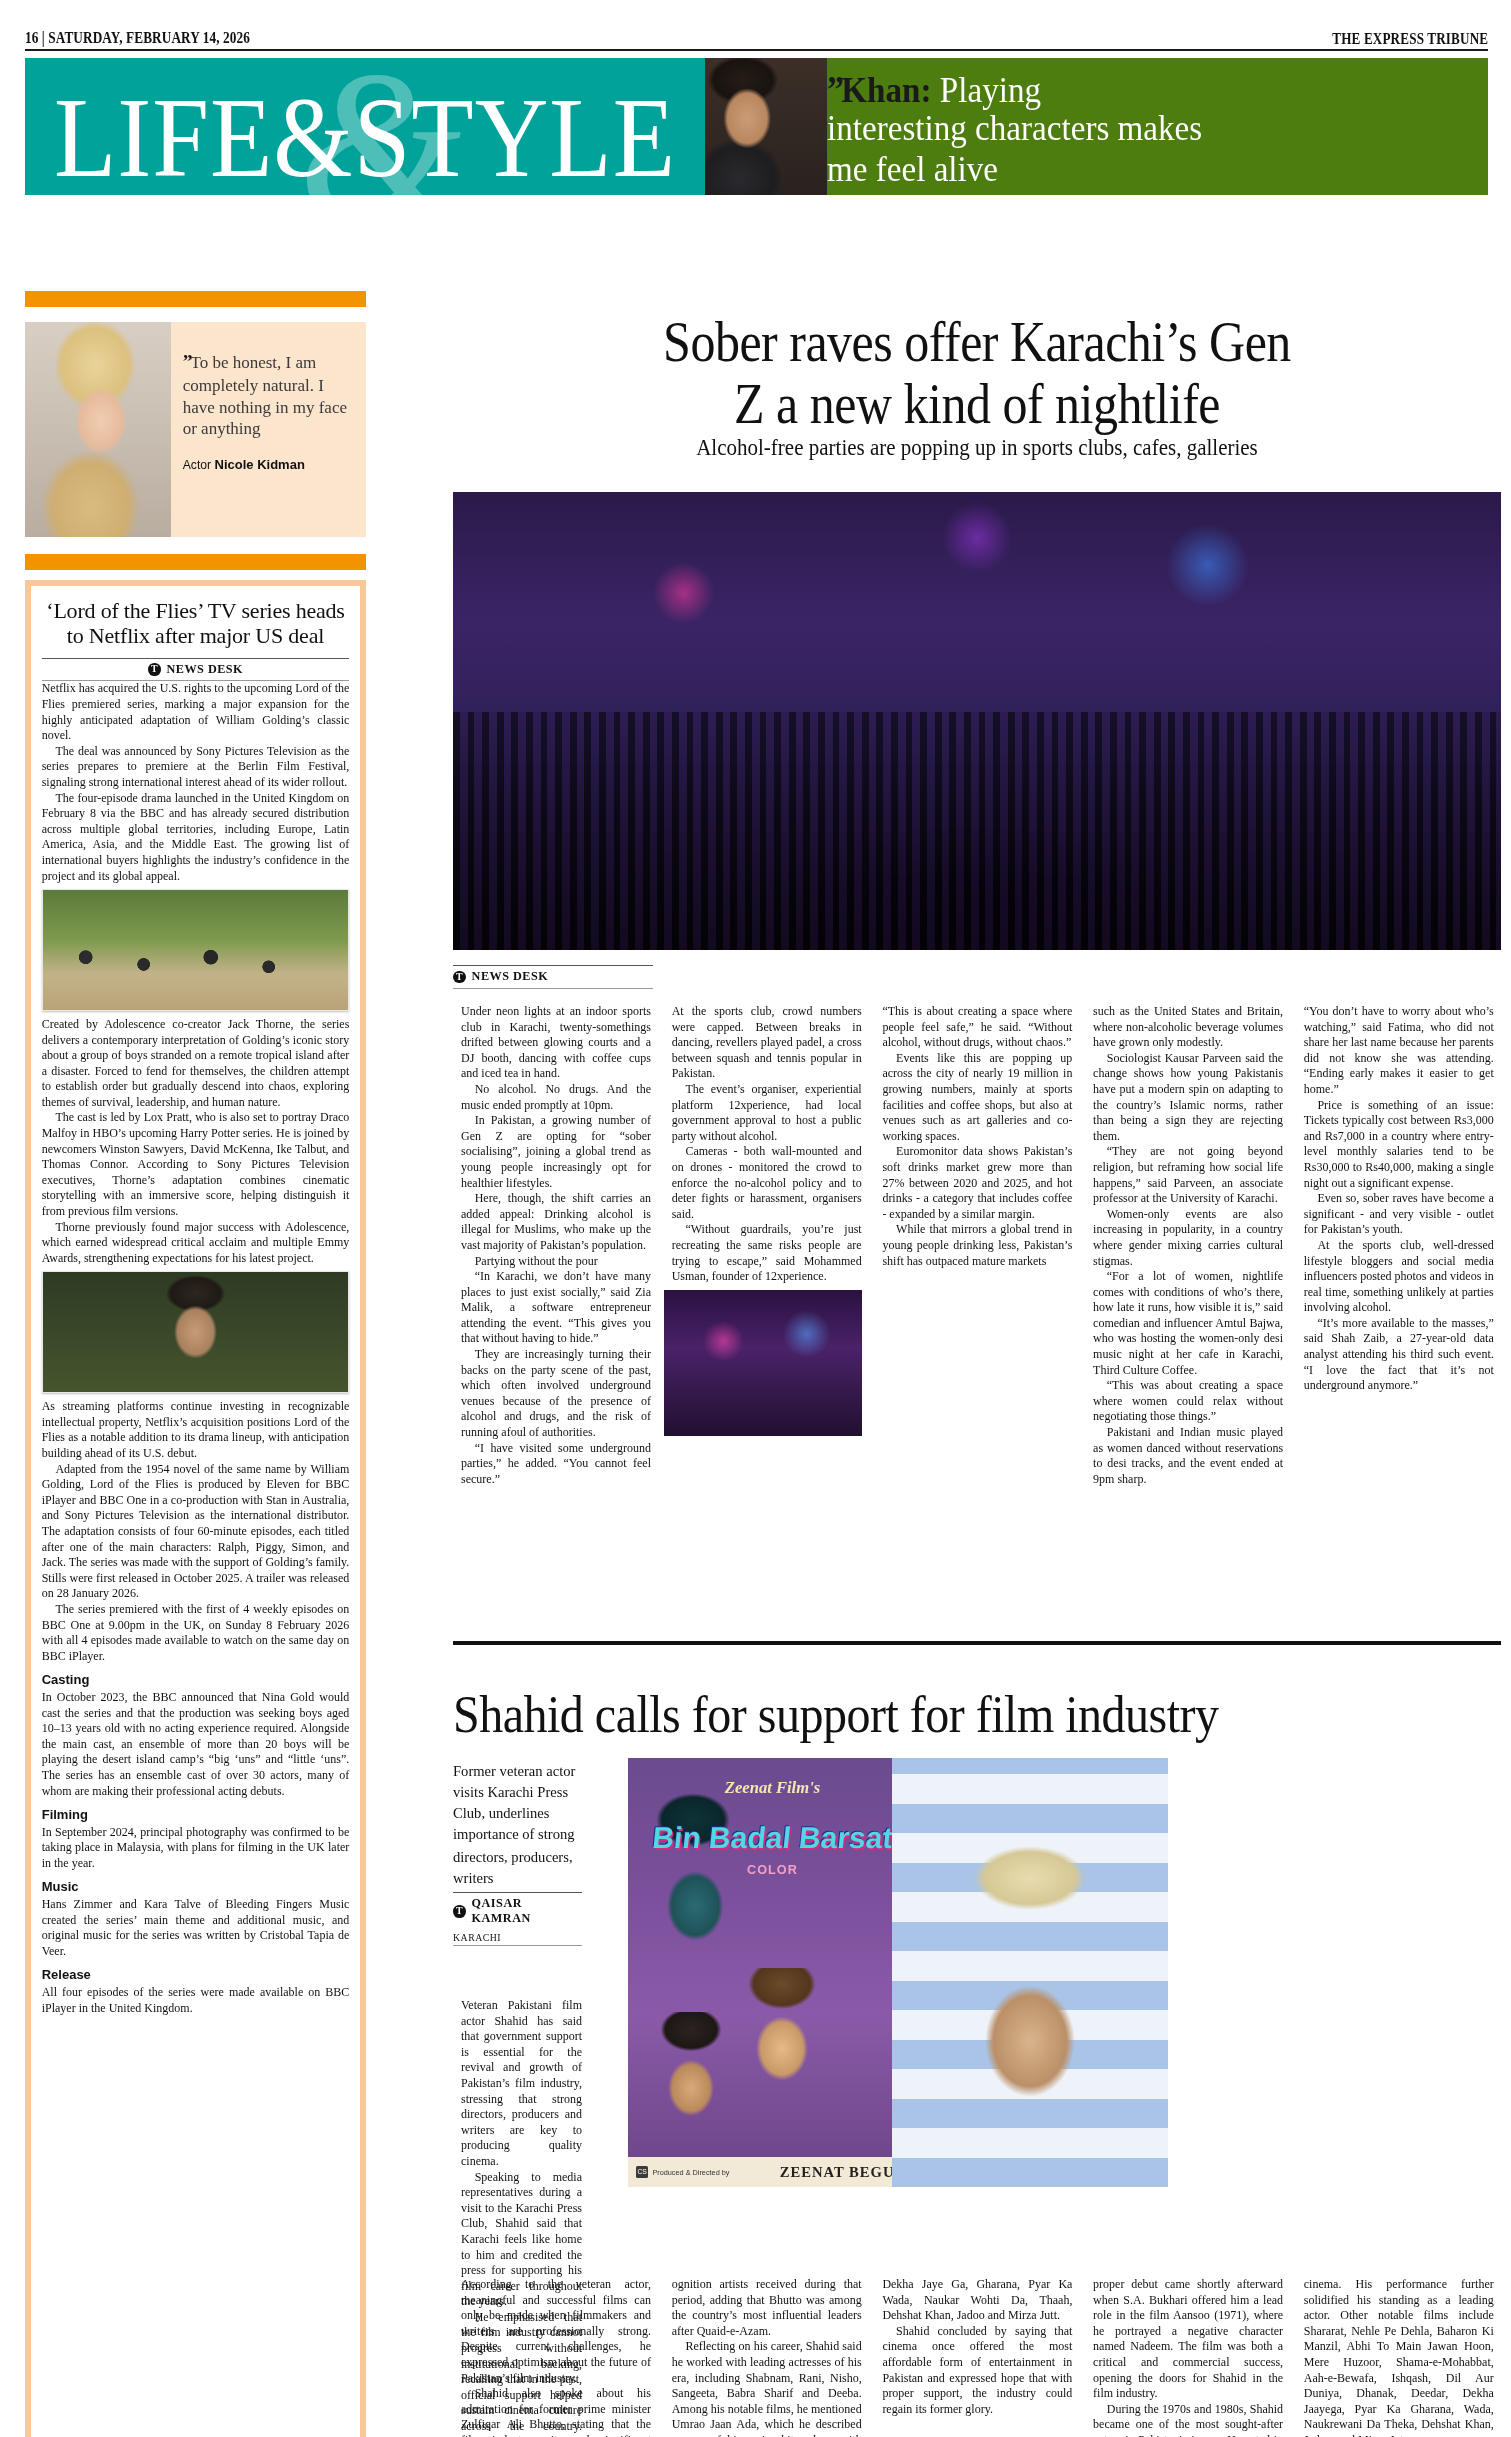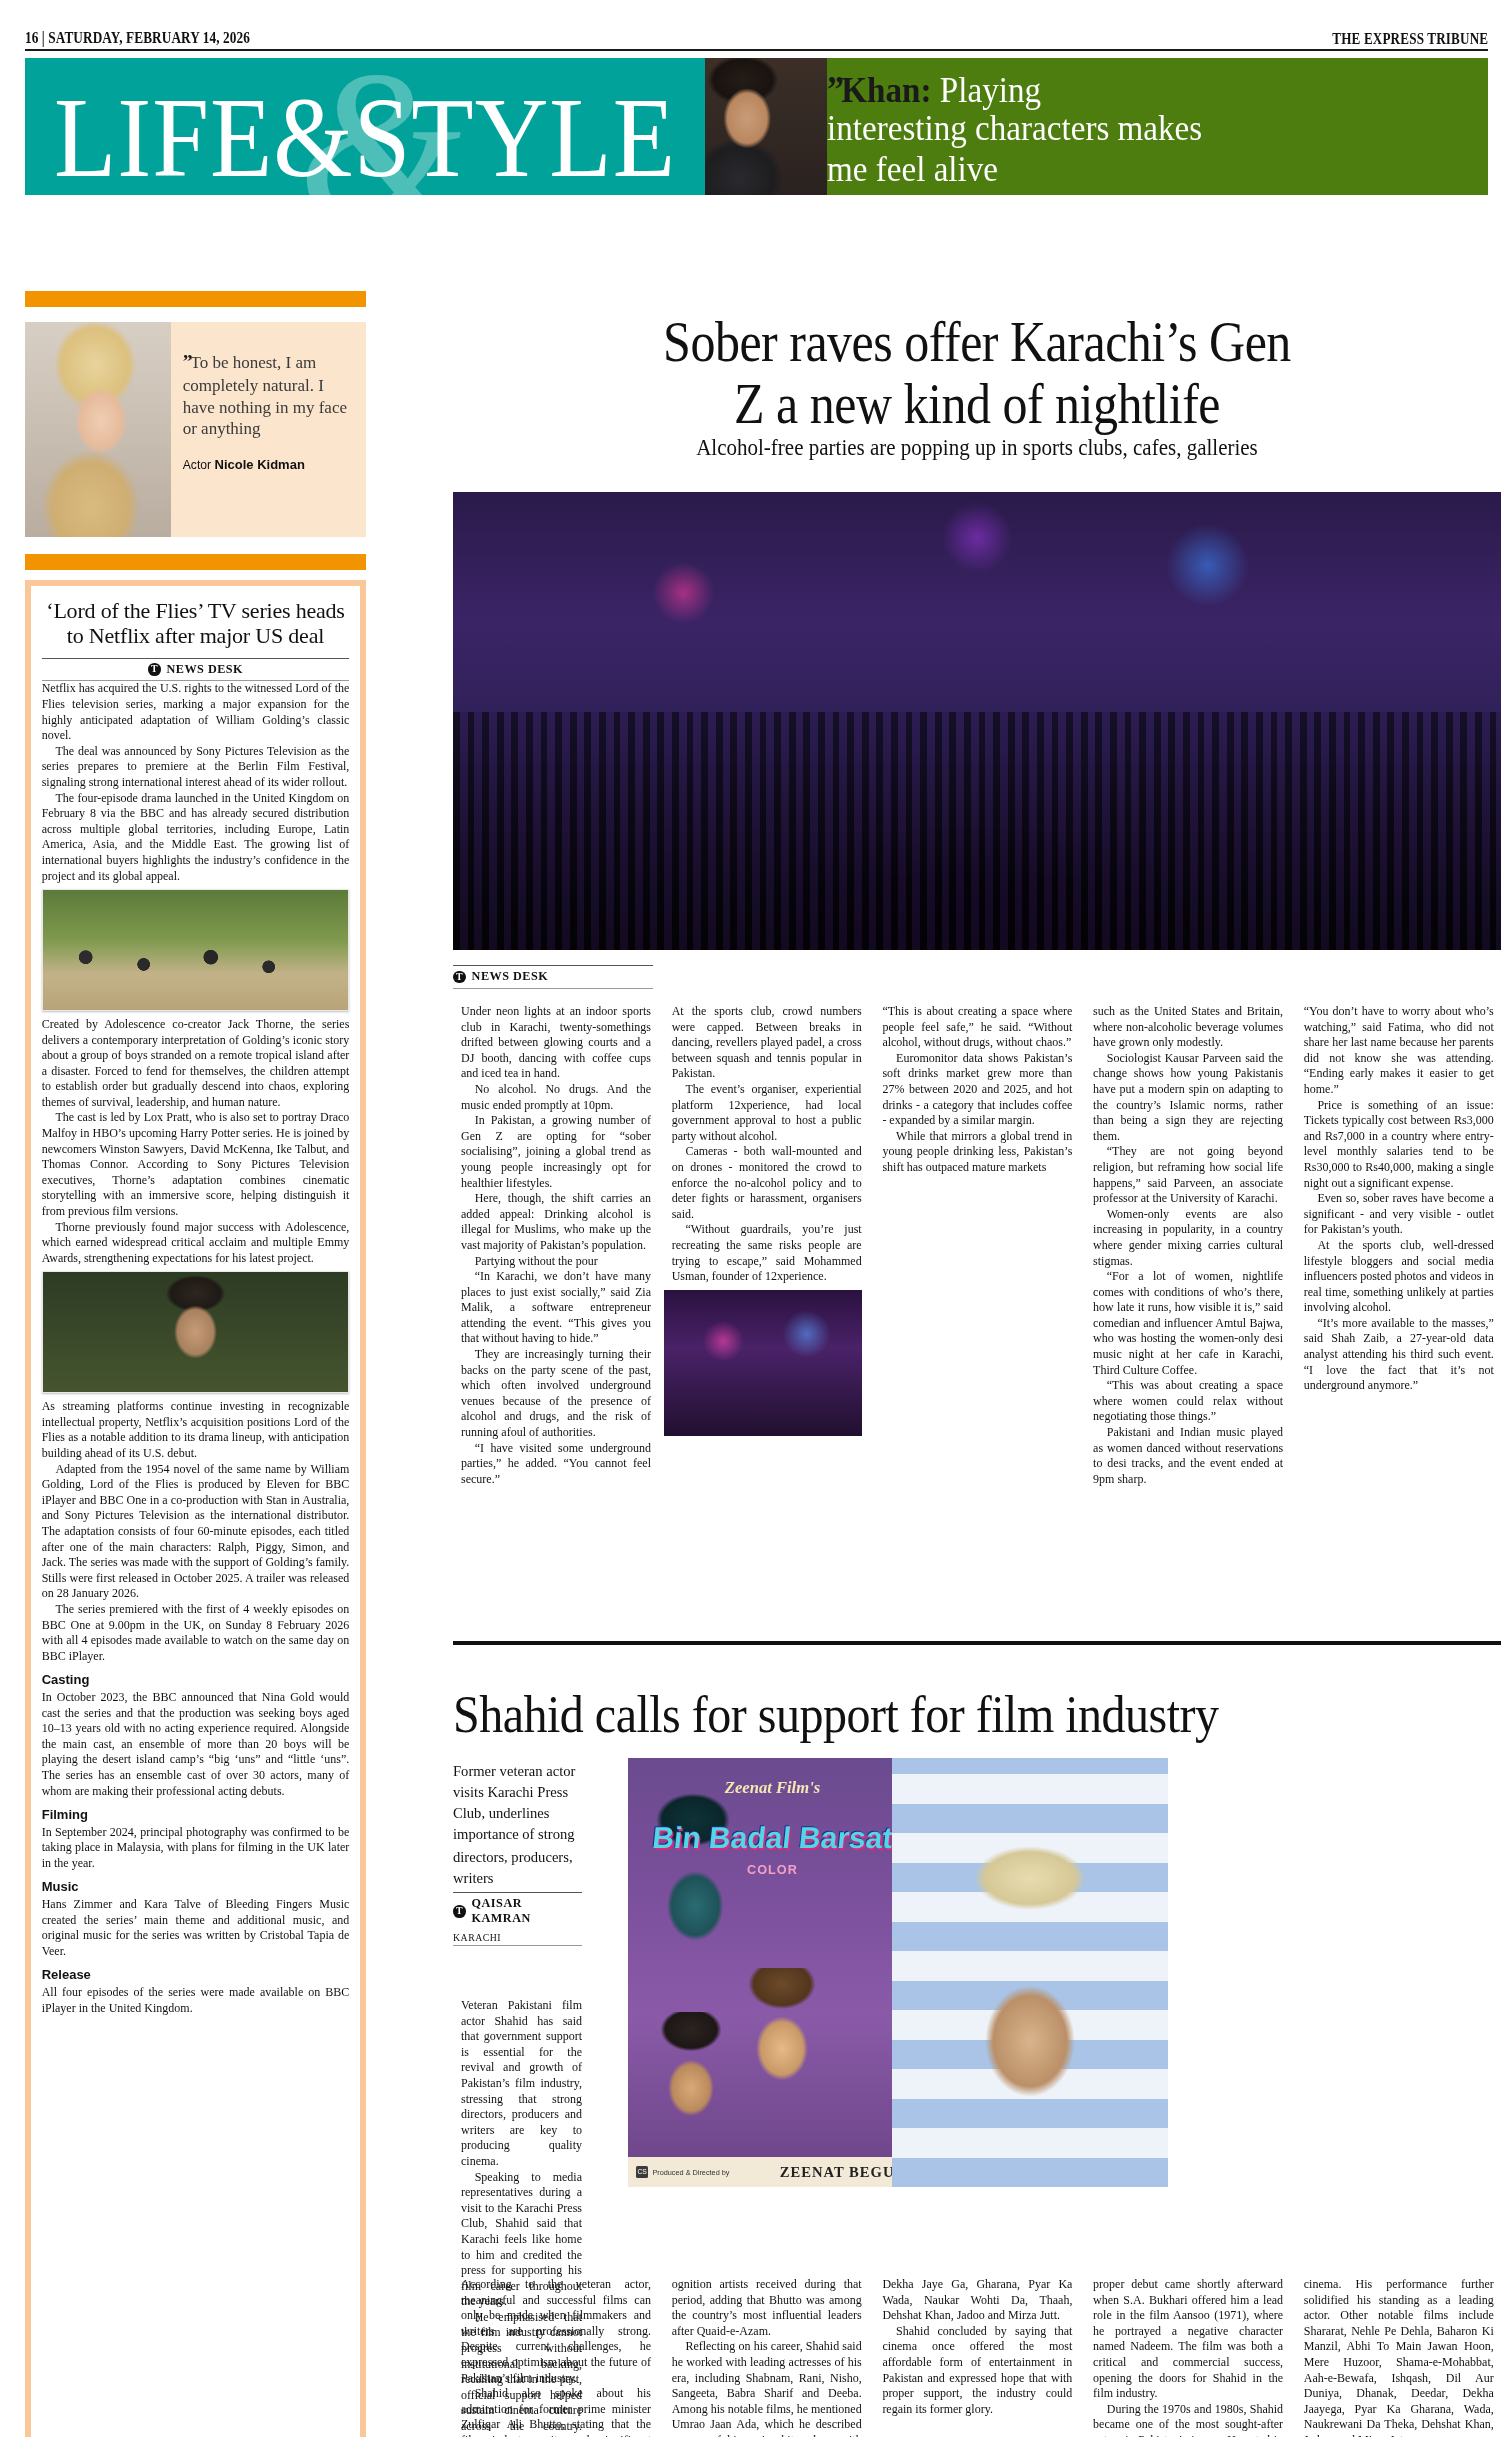--- a/index.html
+++ b/index.html
@@ -421,21 +421,21 @@
 
 <div class="sidebar">
   <div class="sb-head">‘Lord of the Flies’ TV series heads to Netflix after major US deal</div>
 
   <div class="byline-wrap">
     <span class="t-logo">T</span>
     <span class="byline-name">NEWS DESK</span>
   </div>
 
   <div class="sb-body">
-    <p class="first">Netflix has acquired the U.S. rights to the witnessed Lord of the Flies television series, marking a major expansion for the highly anticipated adaptation of William Golding’s classic novel.</p>
+    <p class="first">Netflix has acquired the U.S. rights to the upcoming Lord of the Flies premiered series, marking a major expansion for the highly anticipated adaptation of William Golding’s classic novel.</p>
     <p>The deal was announced by Sony Pictures Television as the series prepares to premiere at the Berlin Film Festival, signaling strong international interest ahead of its wider rollout.</p>
     <p>The four-episode drama launched in the United Kingdom on February 8 via the BBC and has already secured distribution across multiple global territories, including Europe, Latin America, Asia, and the Middle East. The growing list of international buyers highlights the industry’s confidence in the project and its global appeal.</p>
   </div>
 
   <div class="sb-photo photo-boys"></div>
 
   <div class="sb-body">
     <p class="first">Created by Adolescence co-creator Jack Thorne, the series delivers a contemporary interpretation of Golding’s iconic story about a group of boys stranded on a remote tropical island after a disaster. Forced to fend for themselves, the children attempt to establish order but gradually descend into chaos, exploring themes of survival, leadership, and human nature.</p>
     <p>The cast is led by Lox Pratt, who is also set to portray Draco Malfoy in HBO’s upcoming Harry Potter series. He is joined by newcomers Winston Sawyers, David McKenna, Ike Talbut, and Thomas Connor. According to Sony Pictures Television executives, Thorne’s adaptation combines cinematic storytelling with an immersive score, helping distinguish it from previous film versions.</p>
     <p>Thorne previously found major success with Adolescence, which earned widespread critical acclaim and multiple Emmy Awards, strengthening expectations for his latest project.</p>
@@ -500,20 +500,21 @@
   </div>
   <div class="col" style="width:198px;">
     <p class="first">At the sports club, crowd numbers were capped. Between breaks in dancing, revellers played padel, a cross between squash and tennis popular in Pakistan.</p>
     <p>The event’s organiser, experiential platform 12xperience, had local government approval to host a public party without alcohol.</p>
     <p>Cameras - both wall-mounted and on drones - monitored the crowd to enforce the no-alcohol policy and to deter fights or harassment, organisers said.</p>
     <p>“Without guardrails, you’re just recreating the same risks people are trying to escape,” said Mohammed Usman, founder of 12xperience.</p>
     <div class="inline-photo"></div>
   </div>
   <div class="col" style="width:198px;">
     <p class="first">“This is about creating a space where people feel safe,” he said. “Without alcohol, without drugs, without chaos.”</p>
+    <p>Events like this are popping up across the city of nearly 19 million in growing numbers, mainly at sports facilities and coffee shops, but also at venues such as art galleries and co-working spaces.</p>
     <p>Euromonitor data shows Pakistan’s soft drinks market grew more than 27% between 2020 and 2025, and hot drinks - a category that includes coffee - expanded by a similar margin.</p>
     <p>While that mirrors a global trend in young people drinking less, Pakistan’s shift has outpaced mature markets</p>
   </div>
   <div class="col" style="width:198px;">
     <p class="first">such as the United States and Britain, where non-alcoholic beverage volumes have grown only modestly.</p>
     <p>Sociologist Kausar Parveen said the change shows how young Pakistanis have put a modern spin on adapting to the country’s Islamic norms, rather than being a sign they are rejecting them.</p>
     <p>“They are not going beyond religion, but reframing how social life happens,” said Parveen, an associate professor at the University of Karachi.</p>
     <p>Women-only events are also increasing in popularity, in a country where gender mixing carries cultural stigmas.</p>
     <p>“For a lot of women, nightlife comes with conditions of who’s there, how late it runs, how visible it is,” said comedian and influencer Amtul Bajwa, who was hosting the women-only desi music night at her cafe in Karachi, Third Culture Coffee.</p>
     <p>“This was about creating a space where women could relax without negotiating those things.”</p>

